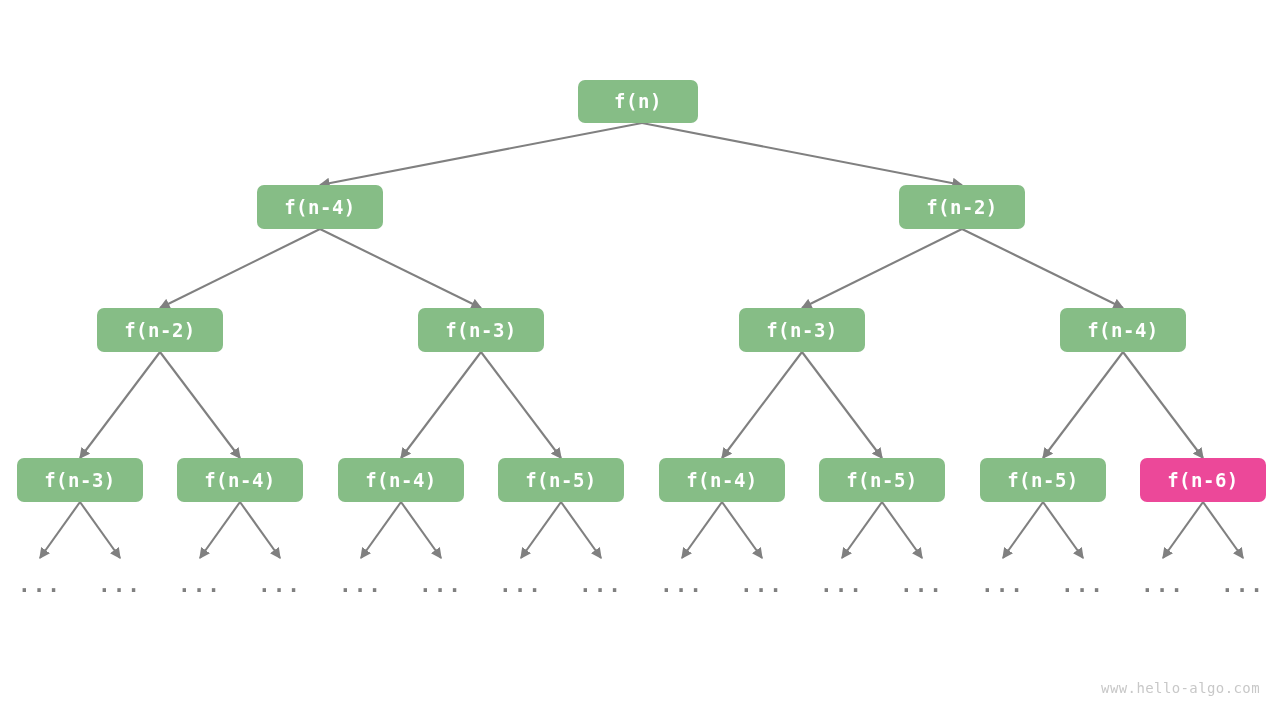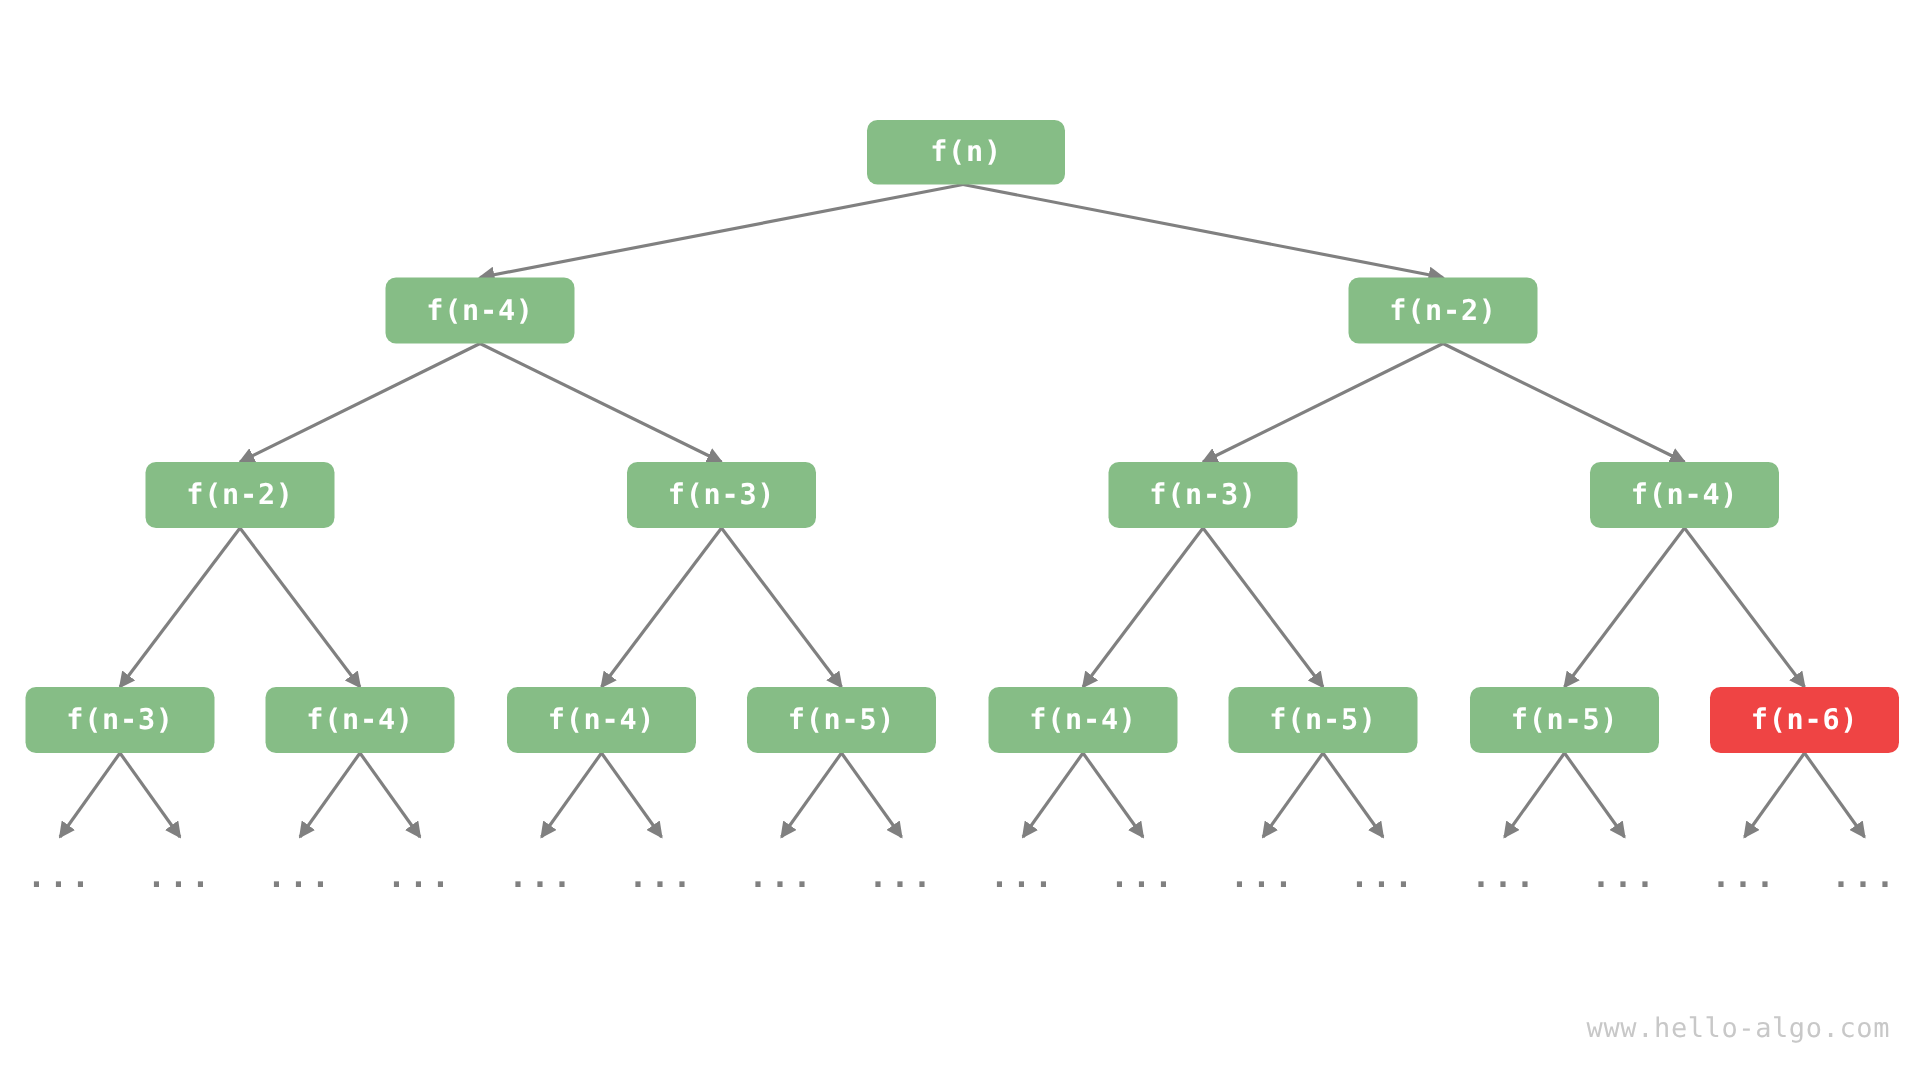--- a/index.html
+++ b/index.html
@@ -53,21 +53,21 @@
     transform: translate(-50%, -50%);
     z-index: 2;
     white-space: nowrap;
   }
   #watermark {
     position: absolute;
     right: 20px;
     bottom: 24px;
     color: #c8c8c8;
     font-family: "DejaVu Sans Mono", monospace;
-    font-size: 18px;
+    font-size: 14px;
     letter-spacing: 0.4px;
     white-space: nowrap;
   }
 </style>
 </head>
 <body style="background: rgb(255, 255, 255);">
 
 <div id="diagram-root">
 
   <svg id="edge-layer" viewBox="0 0 1280 720" width="1280" height="720">
@@ -106,35 +106,35 @@
         <line x1="882" y1="502" x2="842" y2="558" stroke="#808080" stroke-width="2.1" marker-end="url(#arrowhead)"></line>
         <line x1="882" y1="502" x2="922" y2="558" stroke="#808080" stroke-width="2.1" marker-end="url(#arrowhead)"></line>
         <line x1="1043" y1="502" x2="1003" y2="558" stroke="#808080" stroke-width="2.1" marker-end="url(#arrowhead)"></line>
         <line x1="1043" y1="502" x2="1083" y2="558" stroke="#808080" stroke-width="2.1" marker-end="url(#arrowhead)"></line>
         <line x1="1203" y1="502" x2="1163" y2="558" stroke="#808080" stroke-width="2.1" marker-end="url(#arrowhead)"></line>
         <line x1="1203" y1="502" x2="1243" y2="558" stroke="#808080" stroke-width="2.1" marker-end="url(#arrowhead)"></line>
       </g>
   </svg>
 
   <div id="node-layer">
-      <div class="node" style="left: 578px; top: 79.5px; width: 132px; height: 43px; background: rgb(134, 189, 134); color: rgb(255, 255, 255);">f(n)</div>
+      <div class="node" style="left: 578px; top: 79.5px; width: 120px; height: 43px; background: rgb(134, 189, 134); color: rgb(255, 255, 255);">f(n)</div>
       <div class="node" style="left: 257px; top: 185px; width: 126px; height: 44px; background: rgb(134, 189, 134); color: rgb(255, 255, 255);">f(n-4)</div>
       <div class="node" style="left: 899px; top: 185px; width: 126px; height: 44px; background: rgb(134, 189, 134); color: rgb(255, 255, 255);">f(n-2)</div>
       <div class="node" style="left: 97px; top: 308px; width: 126px; height: 44px; background: rgb(134, 189, 134); color: rgb(255, 255, 255);">f(n-2)</div>
       <div class="node" style="left: 418px; top: 308px; width: 126px; height: 44px; background: rgb(134, 189, 134); color: rgb(255, 255, 255);">f(n-3)</div>
       <div class="node" style="left: 739px; top: 308px; width: 126px; height: 44px; background: rgb(134, 189, 134); color: rgb(255, 255, 255);">f(n-3)</div>
       <div class="node" style="left: 1060px; top: 308px; width: 126px; height: 44px; background: rgb(134, 189, 134); color: rgb(255, 255, 255);">f(n-4)</div>
       <div class="node" style="left: 17px; top: 458px; width: 126px; height: 44px; background: rgb(134, 189, 134); color: rgb(255, 255, 255);">f(n-3)</div>
       <div class="node" style="left: 177px; top: 458px; width: 126px; height: 44px; background: rgb(134, 189, 134); color: rgb(255, 255, 255);">f(n-4)</div>
       <div class="node" style="left: 338px; top: 458px; width: 126px; height: 44px; background: rgb(134, 189, 134); color: rgb(255, 255, 255);">f(n-4)</div>
       <div class="node" style="left: 498px; top: 458px; width: 126px; height: 44px; background: rgb(134, 189, 134); color: rgb(255, 255, 255);">f(n-5)</div>
       <div class="node" style="left: 659px; top: 458px; width: 126px; height: 44px; background: rgb(134, 189, 134); color: rgb(255, 255, 255);">f(n-4)</div>
       <div class="node" style="left: 819px; top: 458px; width: 126px; height: 44px; background: rgb(134, 189, 134); color: rgb(255, 255, 255);">f(n-5)</div>
       <div class="node" style="left: 980px; top: 458px; width: 126px; height: 44px; background: rgb(134, 189, 134); color: rgb(255, 255, 255);">f(n-5)</div>
-      <div class="node" style="left: 1140px; top: 458px; width: 126px; height: 44px; background: #ef4444; color: rgb(255, 255, 255);">f(n-6)</div>
+      <div class="node" style="left: 1140px; top: 458px; width: 126px; height: 44px; background: #ec4899; color: rgb(255, 255, 255);">f(n-6)</div>
     </div>
   <div id="ellipsis-layer">
       <div class="ellipsis" style="left: 40px; top: 585px; color: rgb(128, 128, 128);">...</div>
       <div class="ellipsis" style="left: 120px; top: 585px; color: rgb(128, 128, 128);">...</div>
       <div class="ellipsis" style="left: 200px; top: 585px; color: rgb(128, 128, 128);">...</div>
       <div class="ellipsis" style="left: 280px; top: 585px; color: rgb(128, 128, 128);">...</div>
       <div class="ellipsis" style="left: 361px; top: 585px; color: rgb(128, 128, 128);">...</div>
       <div class="ellipsis" style="left: 441px; top: 585px; color: rgb(128, 128, 128);">...</div>
       <div class="ellipsis" style="left: 521px; top: 585px; color: rgb(128, 128, 128);">...</div>
       <div class="ellipsis" style="left: 601px; top: 585px; color: rgb(128, 128, 128);">...</div>

